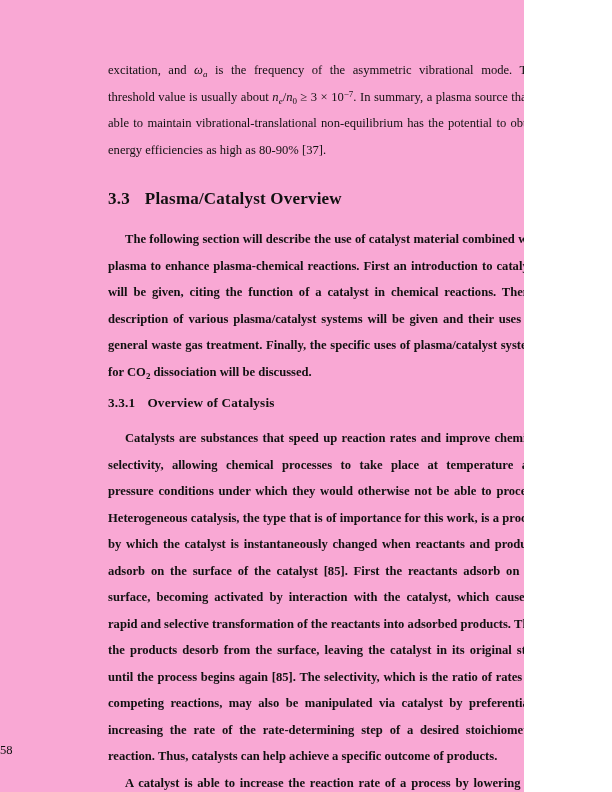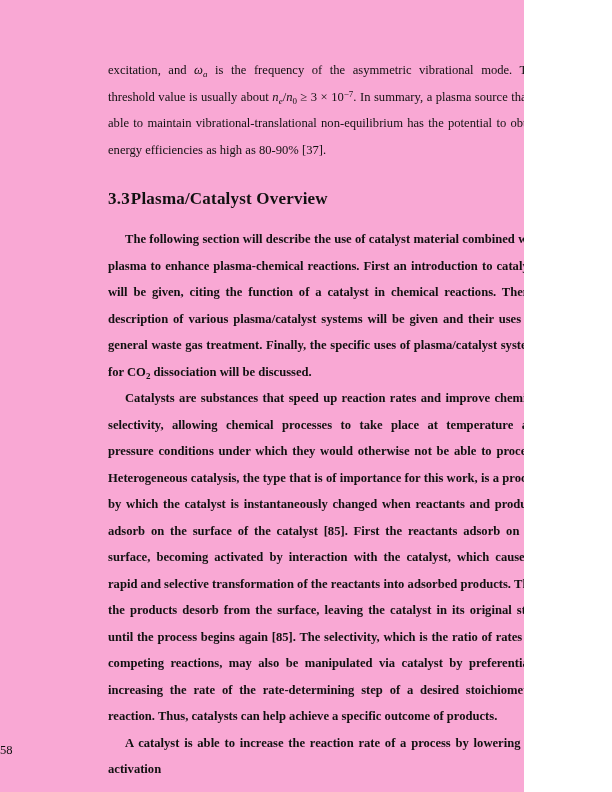--- a/index.html
+++ b/index.html
@@ -36,21 +36,21 @@
   h2.section-heading {
     margin: 25px 0 17px 0;
     font-size: 17px;
     line-height: 21px;
     font-weight: bold;
     color: #111111;
     letter-spacing: 0.2px;
   }
   h2.section-heading .heading-num {
     display: inline-block;
-    margin-right: 1px;
+    margin-right: 15px;
   }
   h3.subsection-heading {
     margin: 9px 0 13px 0;
     font-size: 13.2px;
     line-height: 18px;
     font-weight: bold;
     color: #111111;
     letter-spacing: 0.2px;
   }
   h3.subsection-heading .heading-num {
@@ -85,20 +85,21 @@
 
 <div class="page">
   <div class="content">
 
     <p class="body-par"><span>excitation, and </span><span class="it">ω</span><span class="it sub">a</span><span> is the frequency of the asymmetric vibrational mode. This threshold value is usually about </span><span class="it">n</span><span class="it sub">e</span><span>/</span><span class="it">n</span><span class="sub">0</span><span> ≥ 3 × 10</span><span class="sup">−7</span><span>. In summary, a plasma source that is able to maintain vibrational-translational non-equilibrium has the potential to obtain energy efficiencies as high as 80-90% [37].</span></p>
 
     <h2 class="section-heading"><span class="heading-num">3.3</span><span>Plasma/Catalyst Overview</span></h2>
 
     <p class="body-par indent"><span>The following section will describe the use of catalyst material combined with plasma to enhance plasma-chemical reactions. First an introduction to catalysis will be given, citing the function of a catalyst in chemical reactions. Then a description of various plasma/catalyst systems will be given and their uses for general waste gas treatment. Finally, the specific uses of plasma/catalyst systems for CO</span><span class="sub">2</span><span> dissociation will be discussed.</span></p>
 
+    <h3 class="subsection-heading"><span class="heading-num">3.3.1</span><span>Overview of Catalysis</span></h3>
 
     <p class="body-par indent">Catalysts are substances that speed up reaction rates and improve chemical selectivity, allowing chemical processes to take place at temperature and pressure conditions under which they would otherwise not be able to proceed. Heterogeneous catalysis, the type that is of importance for this work, is a process by which the catalyst is instantaneously changed when reactants and products adsorb on the surface of the catalyst [85]. First the reactants adsorb on the surface, becoming activated by interaction with the catalyst, which causes a rapid and selective transformation of the reactants into adsorbed products. Then the products desorb from the surface, leaving the catalyst in its original state until the process begins again [85]. The selectivity, which is the ratio of rates for competing reactions, may also be manipulated via catalyst by preferentially increasing the rate of the rate-determining step of a desired stoichiometric reaction. Thus, catalysts can help achieve a specific outcome of products.</p>
 
     <p class="body-par indent">A catalyst is able to increase the reaction rate of a process by lowering the activation</p>
 
   </div>
 
   <div class="pagenum">58</div>
 </div>
 

